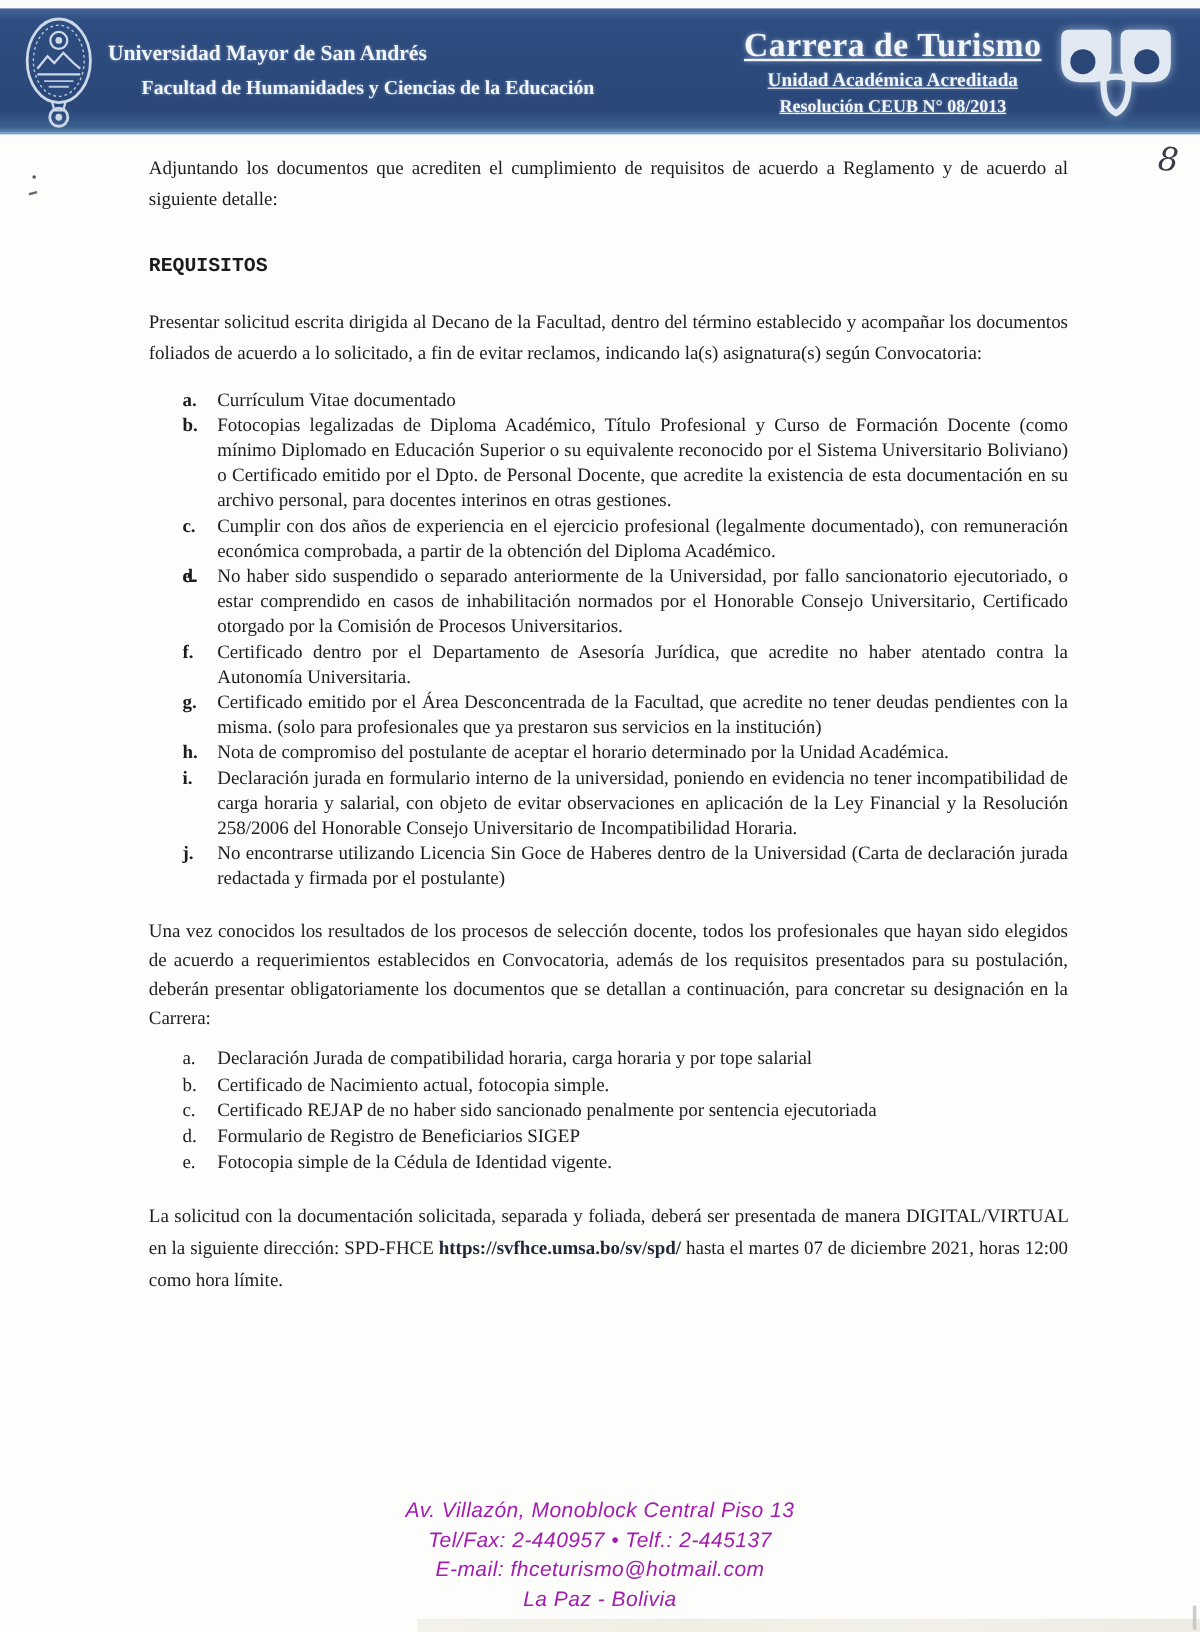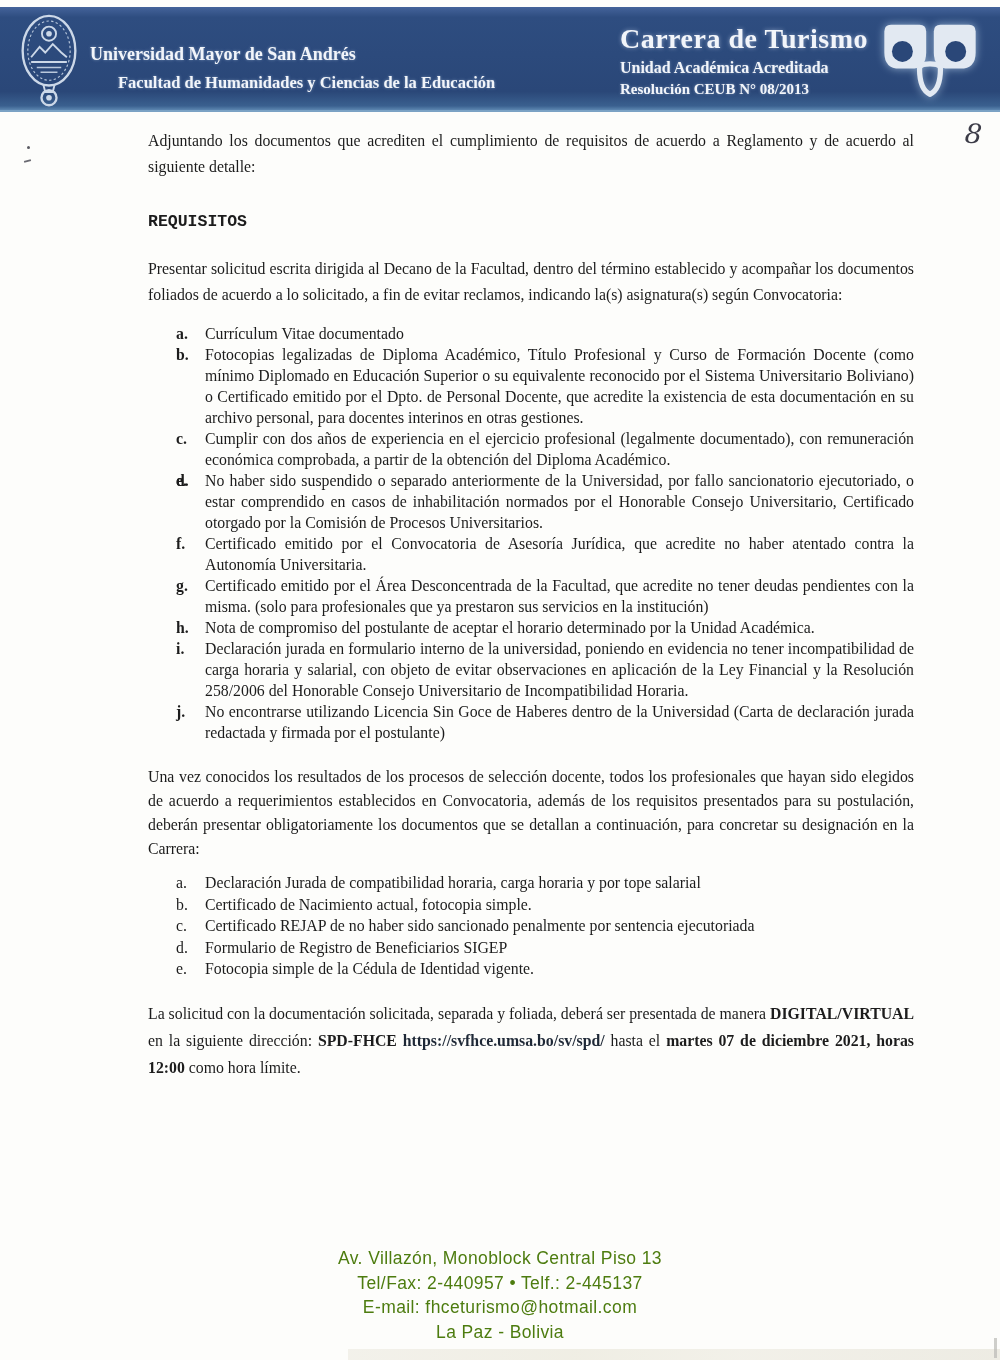--- a/index.html
+++ b/index.html
@@ -11,66 +11,66 @@
     overflow:hidden;
   }
 
   
   .header{
     position:absolute;top:7px;left:0;right:0;height:103px;
     background:linear-gradient(180deg,#44639a 0%,#2e4d80 10%,#2a4778 82%,#3a608f 96%,#5c86b0 100%);
     border-bottom:2px solid #7ba2c4;
   }
   .seal{position:absolute;left:16px;top:6px;}
-  .uni-block{position:absolute;left:90px;top:37px;color:#f2f5fa;}
+  .uni-block{position:absolute;left:90px;top:27px;color:#f2f5fa;}
   .uni-line1{font-size:18px;font-weight:bold;text-shadow:0 0 3px rgba(190,210,235,.55);}
   .uni-line2{font-size:16.5px;font-weight:bold;margin-top:8px;text-shadow:0 0 3px rgba(190,210,235,.55);padding-left:28px;}
-  .career-block{position:absolute;right:132px;top:16px;text-align:left;color:#f2f5fa;}
+  .career-block{position:absolute;right:132px;top:16px;text-align:center;color:#f2f5fa;text-decoration:underline;}
   .career-title{font-size:28px;font-weight:bold;letter-spacing:.5px;text-shadow:0 0 4px rgba(200,215,240,.6);}
   .career-sub{font-size:16px;font-weight:bold;margin-top:4px;text-shadow:0 0 3px rgba(190,210,235,.5);}
   .career-res{font-size:15px;font-weight:bold;margin-top:4px;text-shadow:0 0 3px rgba(190,210,235,.5);}
   .owl{position:absolute;right:22px;top:14px;filter:drop-shadow(0 0 4px rgba(190,215,240,.7));}
 
   
   .hand-eight{
     position:absolute;right:18px;top:118px;
     font-family:"DejaVu Serif", serif;font-style:italic;
     font-size:27px;color:#3c3c48;transform:rotate(4deg);font-weight:400;
   }
   .margin-mark-dot{position:absolute;left:27px;top:146px;width:3px;height:3px;background:#5a5a62;border-radius:50%;}
   .margin-mark-dash{position:absolute;left:24px;top:160px;width:7px;height:2px;background:#6a6a72;transform:rotate(-14deg);}
   .scan-strip{position:absolute;left:348px;right:0;top:1349px;height:11px;
     background:linear-gradient(90deg,#f0eee6,#eceade 35%,#efede4 60%,#e9e7dd);opacity:.8;}
   .scan-edge{position:absolute;right:3px;top:1338px;width:3px;height:20px;background:#b9b9b5;opacity:.7;}
 
   
-  .content{position:absolute;left:148px;top:122px;width:766px;}
+  .content{position:absolute;left:124px;top:122px;width:766px;}
   p{margin:0;text-align:justify;font-size:15.8px;line-height:26px;}
   .intro{margin-top:6px;}
   h3{margin:0;font-size:16.5px;line-height:20px;font-family:Liberation Mono, monospace;}
   .h-req{margin-top:32px;}
   .p-req{margin-top:24px;}
   .h-add{margin-top:14px;}
   .p-add{margin-top:22px;line-height:24px;}
   .p-final{margin-top:20px;line-height:27px;}
   ol{margin:0;padding:0;list-style:none;}
   .list-1{margin-top:15px;padding-left:57px;}
   .list-2{margin-top:11px;padding-left:57px;}
   li{position:relative;text-align:justify;font-size:15.8px;line-height:21px;margin:0;}
   .list-2 li{line-height:21.5px;}
   .marker{position:absolute;left:-29px;}
   .list-1 .marker{font-weight:bold;}
-  .bold{font-weight:bold;}
+  .bold{font-weight:normal;}
   .doc-link{font-weight:bold;color:#1e2836;}
 
   
   .footer{
     position:absolute;left:0;right:0;top:1246px;text-align:center;
     font-family:"Liberation Sans", sans-serif;
-    font-size:17.5px;line-height:24.5px;color:#4d7c0f;letter-spacing:.4px;
+    font-size:17.5px;line-height:24.5px;color:#a21caf;letter-spacing:.4px;font-style:italic;
   }
 </style>
 </head>
 <body>
 
 <div class="header">
   <span class="seal">
     <svg width="66" height="96" viewBox="0 0 70 102">
       <ellipse cx="35" cy="40" rx="28" ry="37" fill="none" stroke="#ccd8e8" stroke-width="2.5"></ellipse>
       <ellipse cx="35" cy="40" rx="22.5" ry="31.5" fill="none" stroke="#b9c8dc" stroke-width="1.2" stroke-dasharray="2.5 2.5"></ellipse>
@@ -115,21 +115,21 @@
   <h3 class="h-req">REQUISITOS</h3>
 
   <p class="p-req">Presentar solicitud escrita dirigida al Decano de la Facultad, dentro del término establecido y acompañar los documentos foliados de acuerdo a lo solicitado, a fin de evitar reclamos, indicando la(s) asignatura(s) según Convocatoria:</p>
 
   <ol class="list-1">
     <li><span class="marker">a.</span><span>Currículum Vitae documentado</span></li>
     <li><span class="marker">b.</span><span>Fotocopias legalizadas de Diploma Académico, Título Profesional y Curso de Formación Docente (como mínimo Diplomado en Educación Superior o su equivalente reconocido por el Sistema Universitario Boliviano) o Certificado emitido por el Dpto. de Personal Docente, que acredite la existencia de esta documentación en su archivo personal, para docentes interinos en otras gestiones.</span></li>
     <li><span class="marker">c.</span><span>Cumplir con dos años de experiencia en el ejercicio profesional (legalmente documentado), con remuneración económica comprobada, a partir de la obtención del Diploma Académico.</span></li>
     <li><span class="marker">d.</span></li>
     <li><span class="marker">e.</span><span>No haber sido suspendido o separado anteriormente de la Universidad, por fallo sancionatorio ejecutoriado, o estar comprendido en casos de inhabilitación normados por el Honorable Consejo Universitario, Certificado otorgado por la Comisión de Procesos Universitarios.</span></li>
-    <li><span class="marker">f.</span><span>Certificado emitido por el Convocatoria de Asesoría Jurídica, que acredite no haber atentado contra la Autonomía Universitaria.</span></li>
+    <li><span class="marker">f.</span><span>Certificado dentro por el Departamento de Asesoría Jurídica, que acredite no haber atentado contra la Autonomía Universitaria.</span></li>
     <li><span class="marker">g.</span><span>Certificado emitido por el Área Desconcentrada de la Facultad, que acredite no tener deudas pendientes con la misma. (solo para profesionales que ya prestaron sus servicios en la institución)</span></li>
     <li><span class="marker">h.</span><span>Nota de compromiso del postulante de aceptar el horario determinado por la Unidad Académica.</span></li>
     <li><span class="marker">i.</span><span>Declaración jurada en formulario interno de la universidad, poniendo en evidencia no tener incompatibilidad de carga horaria y salarial, con objeto de evitar observaciones en aplicación de la Ley Financial y la Resolución 258/2006 del Honorable Consejo Universitario de Incompatibilidad Horaria.</span></li>
     <li><span class="marker">j.</span><span>No encontrarse utilizando Licencia Sin Goce de Haberes dentro de la Universidad (Carta de declaración jurada redactada y firmada por el postulante)</span></li>
   </ol>
 
 
   <p class="p-add">Una vez conocidos los resultados de los procesos de selección docente, todos los profesionales que hayan sido elegidos de acuerdo a requerimientos establecidos en Convocatoria, además de los requisitos presentados para su postulación, deberán presentar obligatoriamente los documentos que se detallan a continuación, para concretar su designación en la Carrera:</p>
 
   <ol class="list-2">

